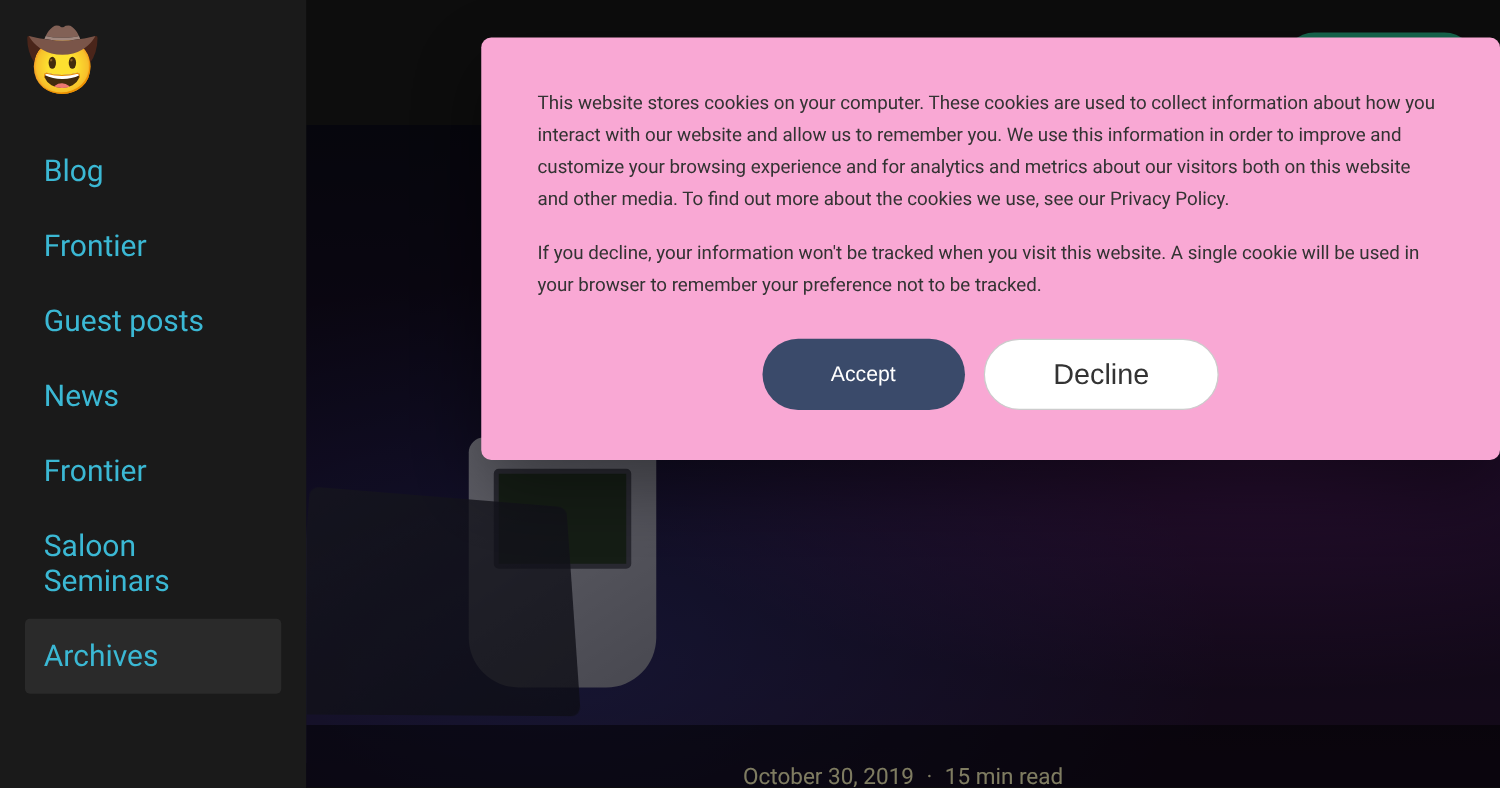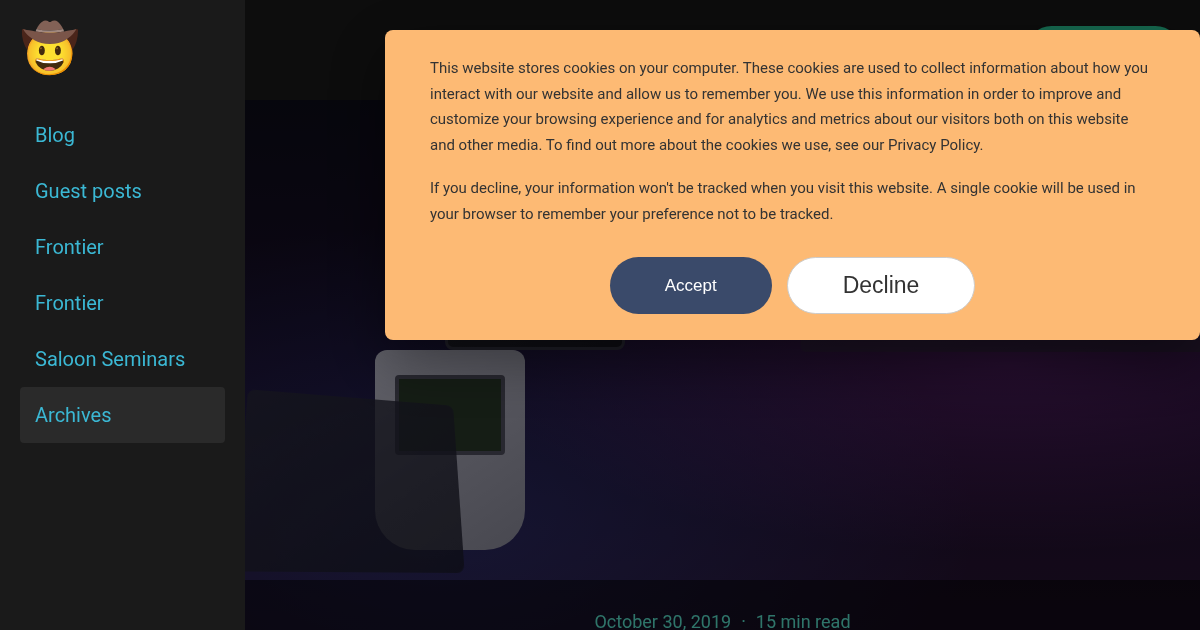--- a/index.html
+++ b/index.html
@@ -47,21 +47,21 @@
     }
 
     .sidebar nav {
       display: flex;
       flex-direction: column;
       gap: 0;
     }
 
     .sidebar-item {
       color: #3bb8d4;
-      font-size: 20px;
+      font-size: 24px;
       padding: 16px 15px;
       cursor: pointer;
       text-decoration: none;
       display: block;
     }
 
     .sidebar-item.active {
       background: #2a2a2a;
       border-radius: 4px;
       display: flex;
@@ -182,42 +182,42 @@
       right: 0;
       height: 50px;
       background: rgba(0,0,0,0.5);
       display: flex;
       align-items: center;
       justify-content: center;
       gap: 10px;
     }
 
     .date-text {
-      color: #5eead4;
+      color: #fef9c3;
       font-size: 18px;
       margin-top: 32px;
     }
 
     
     .modal-overlay {
       position: absolute;
       inset: 0;
       background: rgba(0, 0, 0, 0.5);
       display: flex;
       align-items: flex-start;
       justify-content: flex-start;
       padding-top: 30px;
       padding-left: 140px;
       z-index: 100;
     }
 
     .modal {
-      background: #fdba74;
+      background: #f9a8d4;
       border-radius: 8px;
-      padding: 26px 45px;
+      padding: 40px 45px;
       width: 930px;
       max-width: 930px;
       box-shadow: 0 20px 60px rgba(0,0,0,0.4);
     }
 
     .modal-text {
       font-size: 15px;
       line-height: 1.7;
       color: #333;
       margin-bottom: 18px;
@@ -259,22 +259,23 @@
 
   <aside class="sidebar">
 
     <div class="logo-area" style="margin-bottom: 30px; margin-top: -90px;">
       <span style="font-size: 48px;">🤠</span>
       <span style="color: white; font-size: 24px; font-weight: bold;"></span>
     </div>
 
     <nav>
       <a class="sidebar-item">Blog</a>
+      <a class="sidebar-item">Frontier</a>
       <a class="sidebar-item">Guest posts</a>
-      <a class="sidebar-item">Frontier</a>
+      <a class="sidebar-item">News</a>
       <a class="sidebar-item">Frontier</a>
       <a class="sidebar-item">Saloon Seminars</a>
       <a class="sidebar-item active">
         <span>Archives</span>
 
       </a>
     </nav>
   </aside>
 
   <main class="main">

